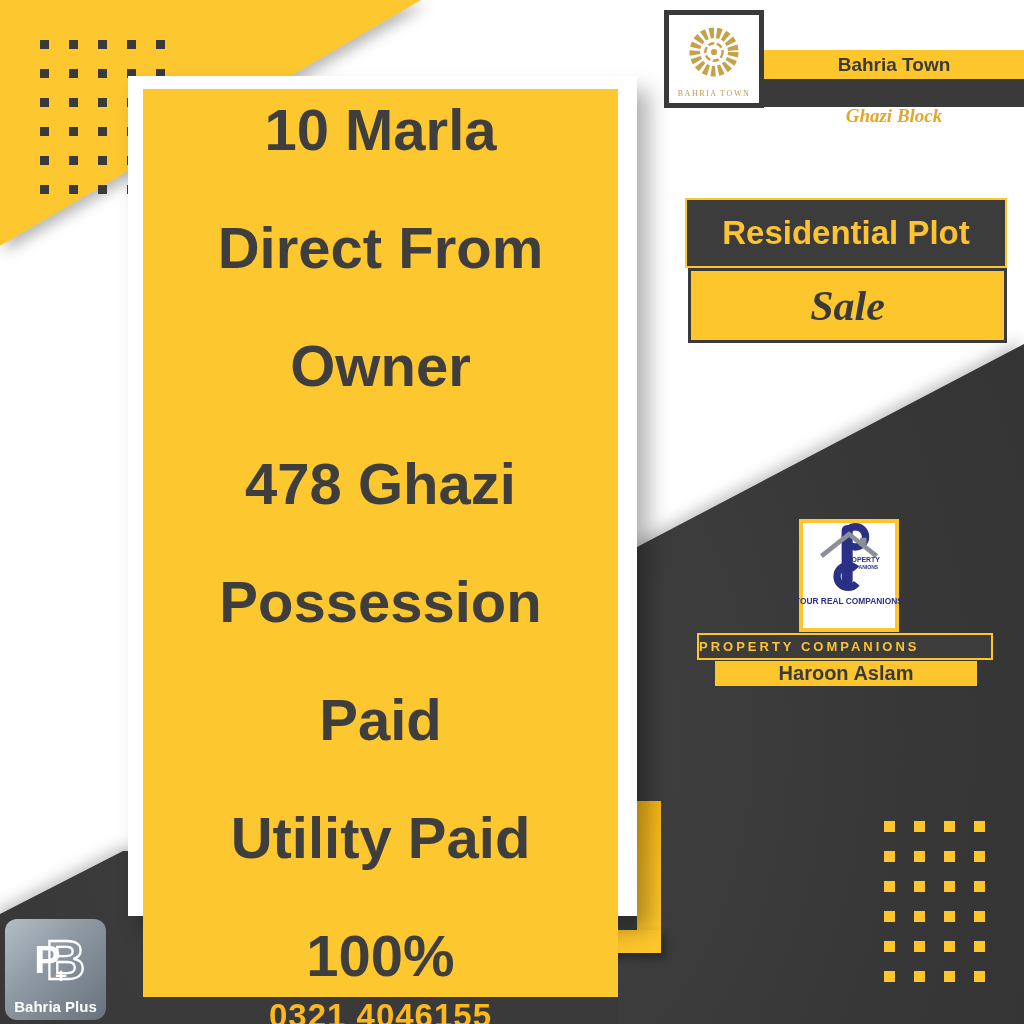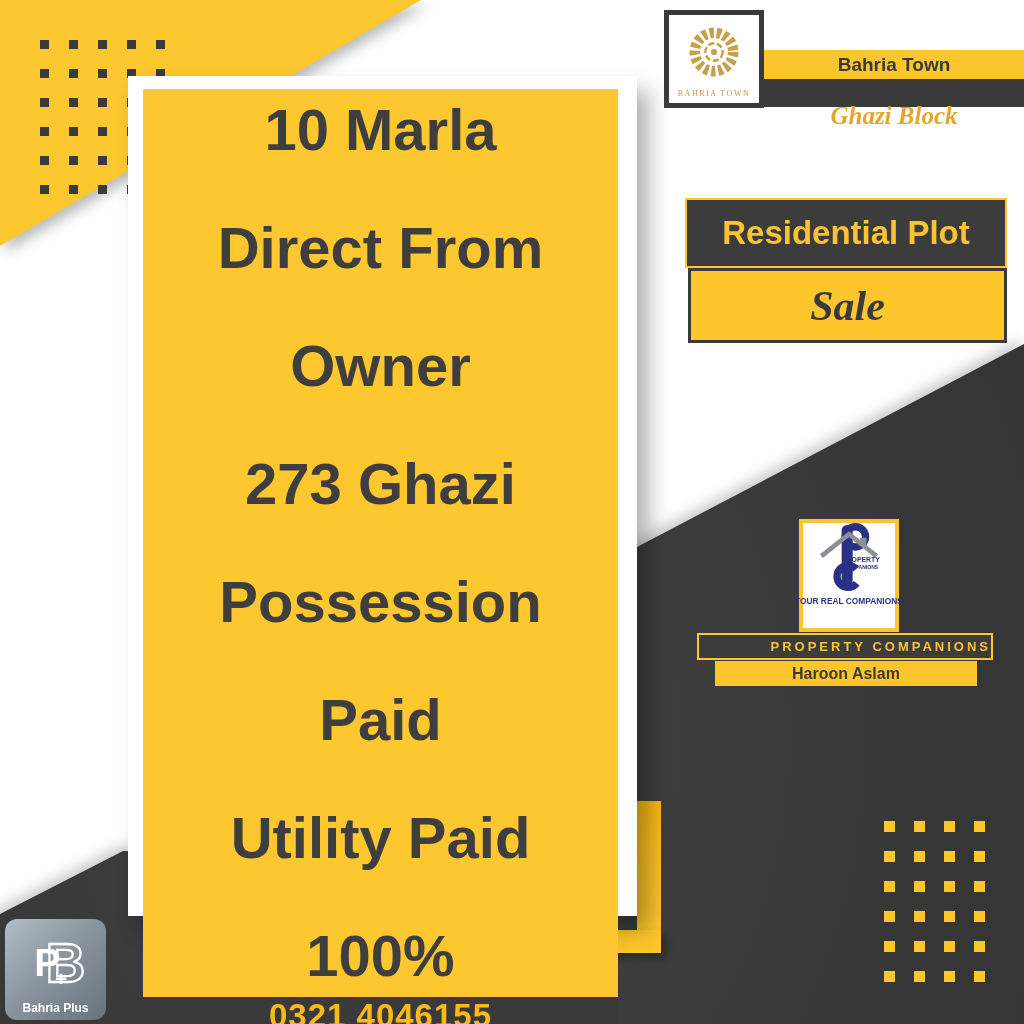--- a/index.html
+++ b/index.html
@@ -64,21 +64,21 @@
   .bt-caption{
     font-family:"Liberation Serif",serif;font-size:8px;letter-spacing:1.5px;
     color:#BD9A4F;margin-top:2px;white-space:nowrap;
   }
   .bt-bar{position:absolute;left:764px;width:260px;display:flex;align-items:center;justify-content:center;z-index:3;}
   .bt-bar-yellow{top:50px;height:29px;background:#FDC62C;}
   .bt-bar-yellow .t{color:#3A3A3A;font-weight:bold;font-size:19px;}
   .bt-bar-dark{top:79px;height:28px;background:#3A3A3A;}
   .bt-bar-dark .t{
     color:#E3A62B;font-family:"Liberation Serif",serif;font-style:italic;
-    font-weight:bold;font-size:25px;margin-top:46px;
+    font-weight:bold;font-size:19px;margin-top:46px;
   }
   
   .res-box{
     position:absolute;left:685px;top:198px;width:322px;height:70px;z-index:3;
     background:#3C3C3C;border:2px solid #FDC62C;box-sizing:border-box;
     display:flex;align-items:center;justify-content:center;
   }
   .res-box .t{color:#FDC330;font-weight:bold;font-size:33px;white-space:nowrap;text-align:center;}
   .sale-box{
     position:absolute;left:688px;top:268px;width:319px;height:75px;z-index:3;
@@ -95,37 +95,37 @@
     background:#ffffff;border:4px solid #FDC62C;box-sizing:border-box;
     display:flex;flex-direction:column;align-items:center;justify-content:flex-start;
   }
   .pc-tagline{
     font-size:9.5px;font-weight:bold;color:#2B3087;white-space:nowrap;
     transform:scaleX(.88);margin-top:-2px;
   }
   .pc-bar{
     position:absolute;left:697px;top:633px;width:296px;height:27px;z-index:3;
     background:#3C3C3C;border:2px solid #FDC62C;box-sizing:border-box;
-    display:flex;align-items:center;justify-content:flex-end;
+    display:flex;align-items:center;justify-content:flex-start;
   }
   .pc-bar .t{color:#FDC330;font-size:13px;font-weight:bold;letter-spacing:3px;white-space:nowrap;}
   .agent-bar{
     position:absolute;left:715px;top:661px;width:262px;height:25px;z-index:3;
     background:#FDC62C;display:flex;align-items:center;justify-content:center;
   }
-  .agent-bar .t{color:#3A3A3A;font-size:16px;font-weight:bold;}
+  .agent-bar .t{color:#3A3A3A;font-size:20px;font-weight:bold;}
   
   .bp-logo{
     position:absolute;left:5px;top:919px;width:101px;height:101px;z-index:4;
     border-radius:12px;box-sizing:border-box;
     background:linear-gradient(135deg,#b2bdc6 0%,#8b96a0 45%,#67727c 100%);
     display:flex;flex-direction:column;align-items:center;justify-content:flex-end;
     padding-bottom:5px;
   }
-  .bp-caption{color:#ffffff;font-size:12px;font-weight:bold;white-space:nowrap;text-align:right;}
+  .bp-caption{color:#ffffff;font-size:15px;font-weight:bold;white-space:nowrap;text-align:right;}
   .site-text{
     position:absolute;left:112px;top:971px;z-index:4;
     color:#ECECEC;font-size:42px;letter-spacing:1px;white-space:nowrap;
   }
 </style>
 </head>
 <body>
 
 <div class="stage">
 
@@ -194,21 +194,21 @@
       <span></span>
     </div>
   <div class="accent-v"></div>
   <div class="accent-h"></div>
 
   <div class="card">
     <div class="card-yellow">
       <div class="card-line">10 Marla</div>
       <div class="card-line">Direct From</div>
       <div class="card-line">Owner</div>
-      <div class="card-line">273 Ghazi</div>
+      <div class="card-line">478 Ghazi</div>
       <div class="card-line">Possession</div>
       <div class="card-line">Paid</div>
       <div class="card-line">Utility Paid</div>
       <div class="card-line">100%</div>
     </div>
     <div class="phone-bar">
       <span class="phone-number">0321 4046155</span>
     </div>
   </div>
 

